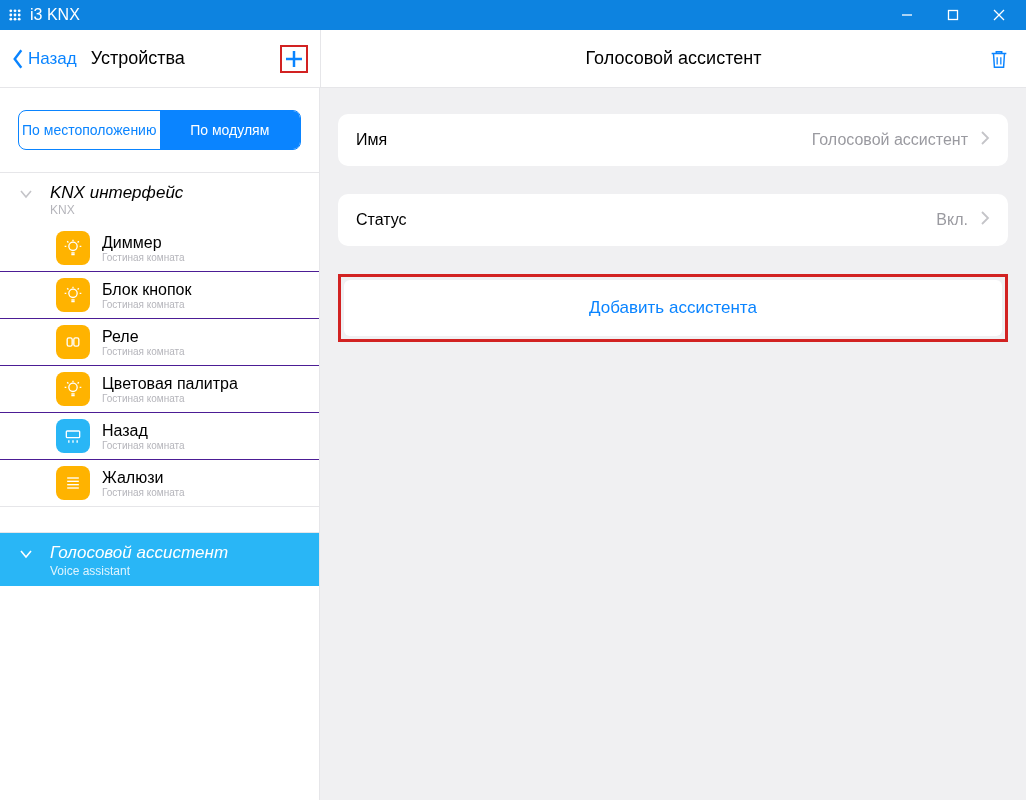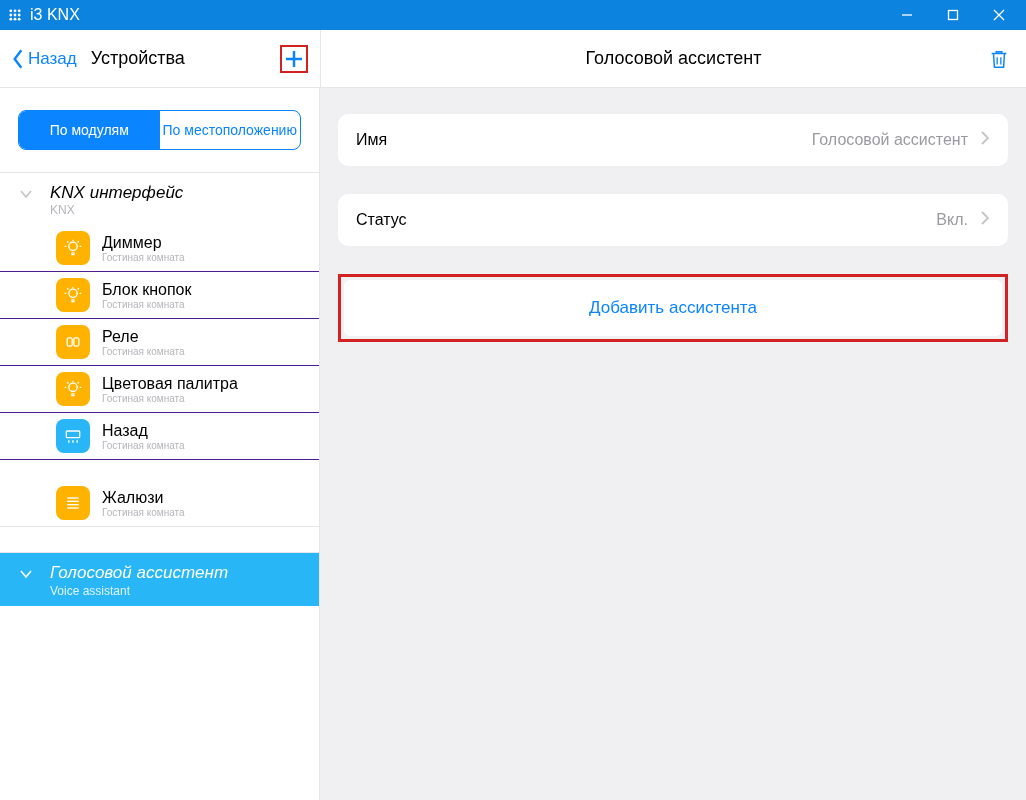--- a/index.html
+++ b/index.html
@@ -45,21 +45,21 @@
   .sec-head.active { background: #29b6f6; }
   .sec-head .chev { width: 28px; color: #c4c4c8; display: flex; justify-content: center; padding-top: 6px; }
   .sec-head.active .chev { color: #fff; }
   .sec-title { font-size: 17px; color: #000; line-height: 1.2; font-style: italic; }
   .sec-sub { font-size: 12px; color: #b5b5bb; margin-top: 0; }
   .sec-head.active .sec-title { color: #fff; }
   .sec-head.active .sec-sub { color: rgba(255,255,255,.85); }
 
   
   .dev-row { display: flex; align-items: center; padding: 6px 12px 6px 56px; gap: 12px; border-bottom: 1px solid #4c1d95; cursor: pointer; }
-  .dev-row:last-child { border-bottom: none; margin-top: 20px; }
+  .dev-row:last-child { border-bottom: none; }
   .dev-ico { width: 34px; height: 34px; border-radius: 8px; background: #ffb300; display: flex; align-items: center; justify-content: center; flex-shrink: 0; }
   .dev-ico.blue { background: #29b6f6; }
   .dev-ico svg { width: 20px; height: 20px; stroke: #fff; fill: none; stroke-width: 1.6; }
   .dev-txt .name { font-size: 16px; color: #000; line-height: 1.1; }
   .dev-txt .room { font-size: 10px; color: #b5b5bb; margin-top: 1px; }
 
   
   .card { background: #fff; border-radius: 10px; padding: 0; margin-top: 18px; }
   .card:first-of-type { margin-top: 8px; }
   .card-row { display: flex; align-items: center; padding: 16px 18px; cursor: pointer; }
@@ -135,22 +135,22 @@
       </svg>
     </div>
   </div>
 </div>
 
 <div class="content">
 
   <div class="sidebar">
     <div class="seg-wrap">
       <div class="segmented">
+        <div class="seg-item">По местоположению</div>
         <div class="seg-item active">По модулям</div>
-        <div class="seg-item">По местоположению</div>
       </div>
     </div>
 
     <div class="section">
       <div class="sec-head">
         <span class="chev">
           <svg width="14" height="10" viewBox="0 0 14 10">
               <polyline points="2,2 7,8 12,2" fill="none" stroke="currentColor" stroke-width="1.6"></polyline>
             </svg>
         </span>

